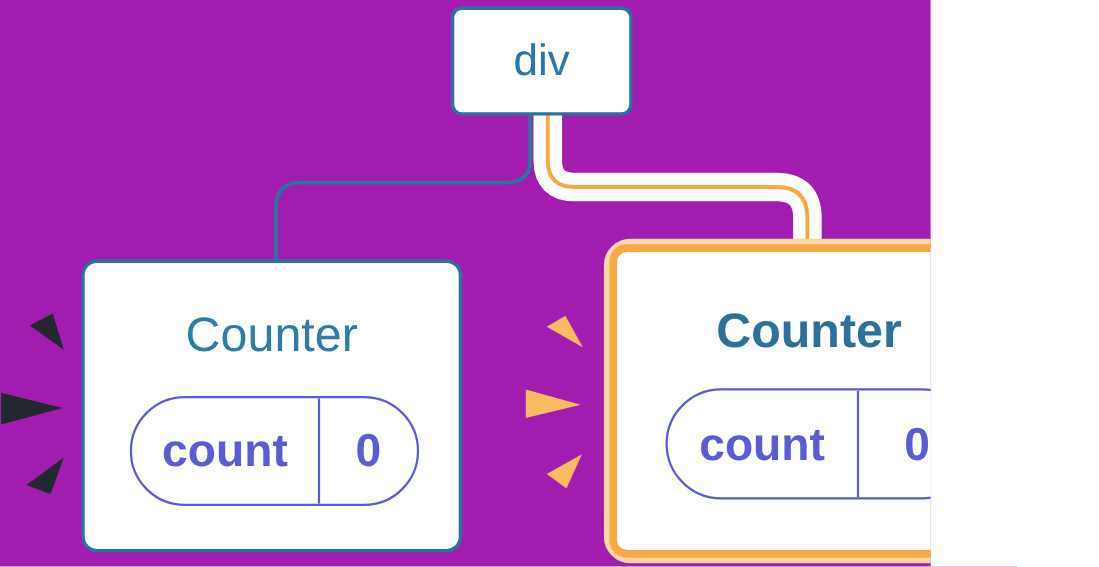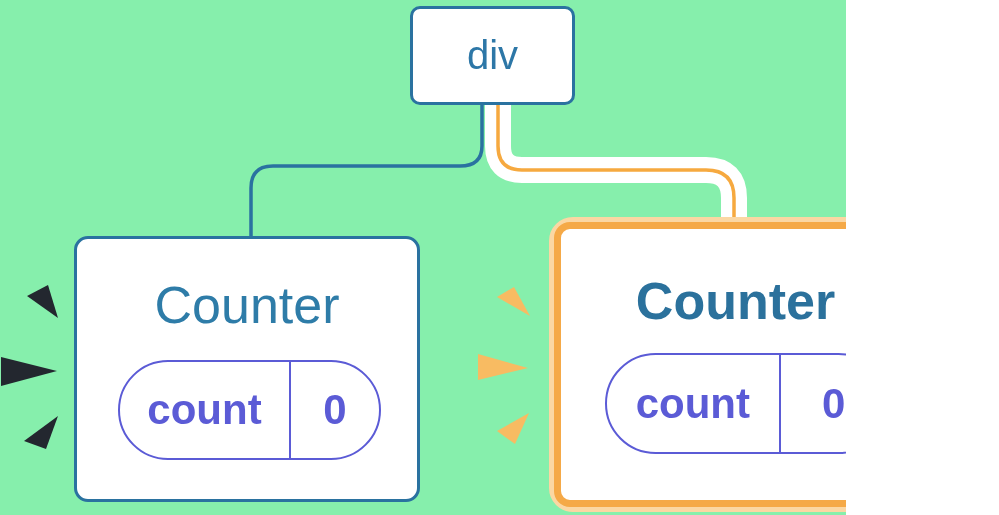--- a/index.html
+++ b/index.html
@@ -1,20 +1,20 @@
 <!DOCTYPE html>
 <html><head>
 <meta charset="utf-8">
 <style>
   html, body { margin: 0; padding: 0; background: #ffffff; }
   .stage {
     position: relative;
     width: 846px;
     height: 515px;
-    background: #86efac;
+    background: #a21caf;
     font-family: "Liberation Sans", sans-serif;
     overflow: hidden;
   }
   .layer-svg {
     position: absolute;
     left: 0; top: 0;
     width: 999px; height: 515px;
     z-index: 1;
   }
   .node-box {
@@ -52,21 +52,21 @@
     left: 0; top: 0; right: 0; bottom: 0;
     background: #ffffff;
     border: 7px solid #F5A947;
     border-radius: 16px;
     box-sizing: border-box;
   }
   .card-title {
     position: absolute;
     left: 0; width: 100%;
     text-align: center;
-    font-size: 52px;
+    font-size: 44px;
     line-height: 44px;
     color: #2E7CA8;
   }
   .title-left { top: 44px; font-weight: 500; }
   .title-right { top: 50px; font-weight: 700; color: #2B719C; }
   .state-pill {
     position: absolute;
     display: flex;
     border: 2.5px solid #5B5BD6;
     border-radius: 999px;

